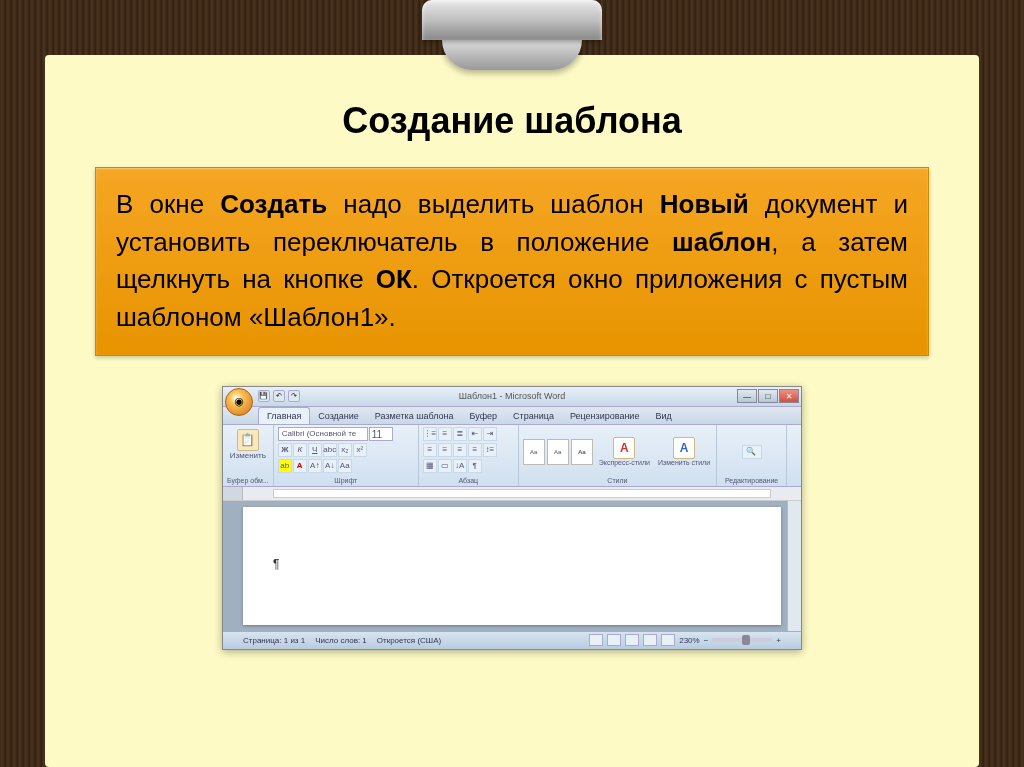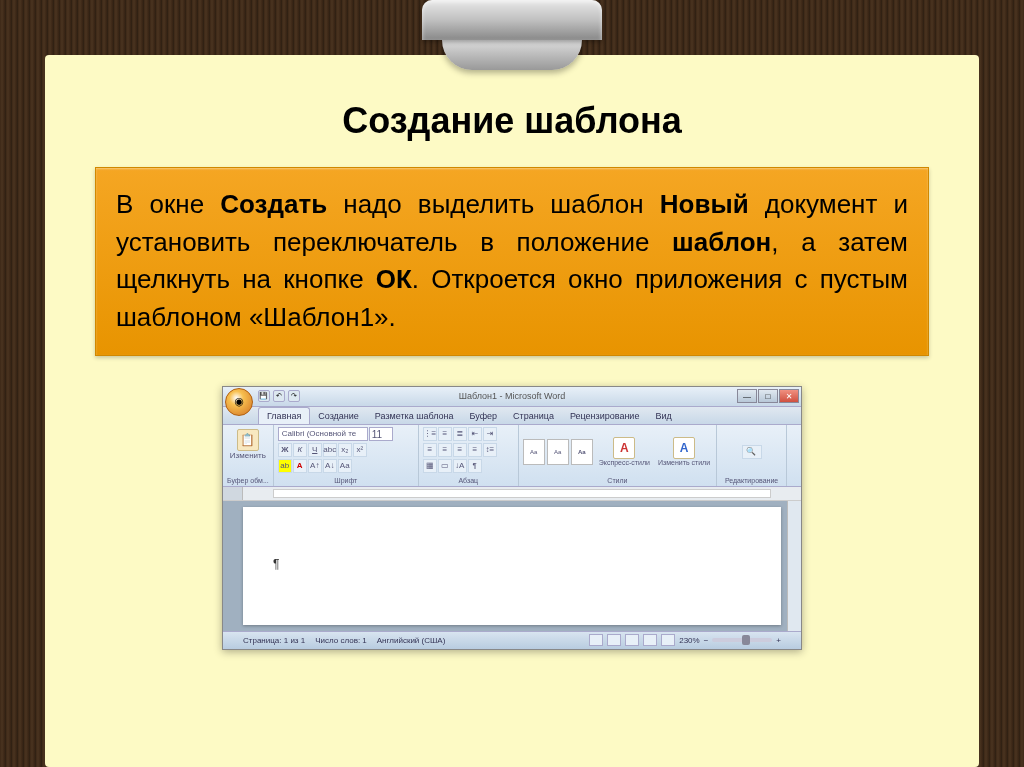--- a/index.html
+++ b/index.html
@@ -398,21 +398,21 @@
     <div class="doc-area">
       <div class="doc-page">
         <span>¶</span>
       </div>
       <div class="scrollbar-v"></div>
     </div>
 
     <div class="status-bar">
       <span>Страница: 1 из 1</span>
       <span>Число слов: 1</span>
-      <span>Английский (США)</span>
+      <span>Откроется (США)</span>
       <div class="status-right">
         <div class="view-btn"></div>
         <div class="view-btn"></div>
         <div class="view-btn"></div>
         <div class="view-btn"></div>
         <div class="view-btn"></div>
         <span>230%</span>
         <span>−</span>
         <div class="zoom-slider"></div>
         <span>+</span>

